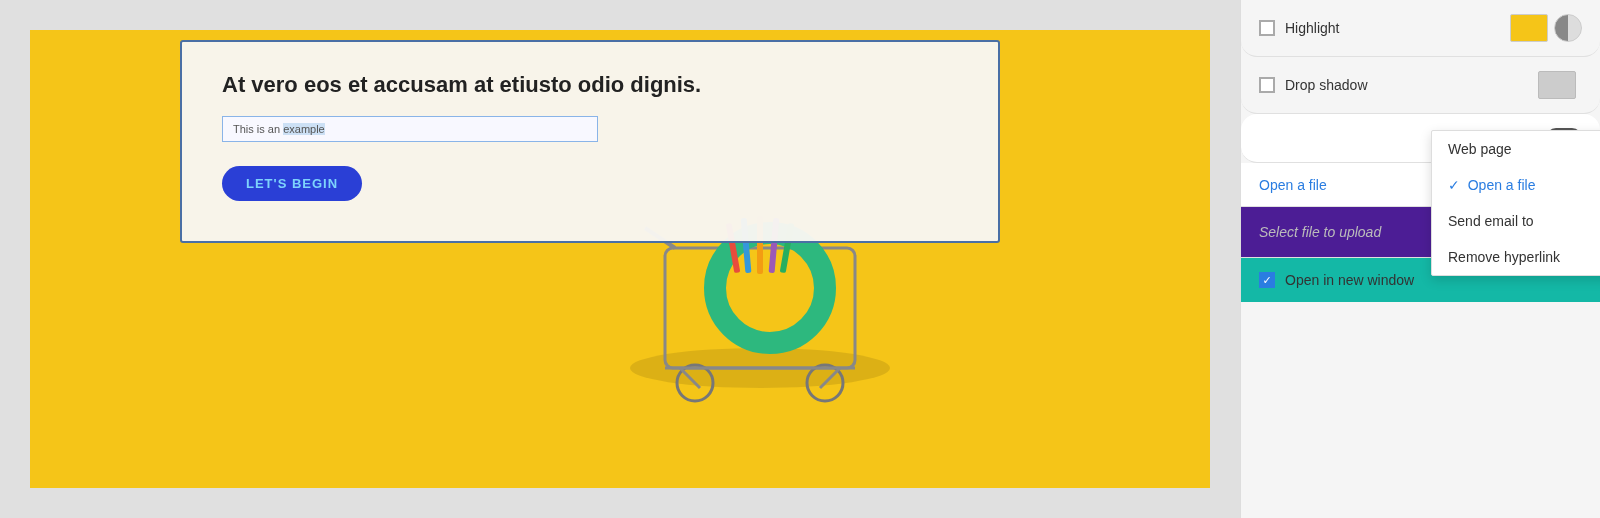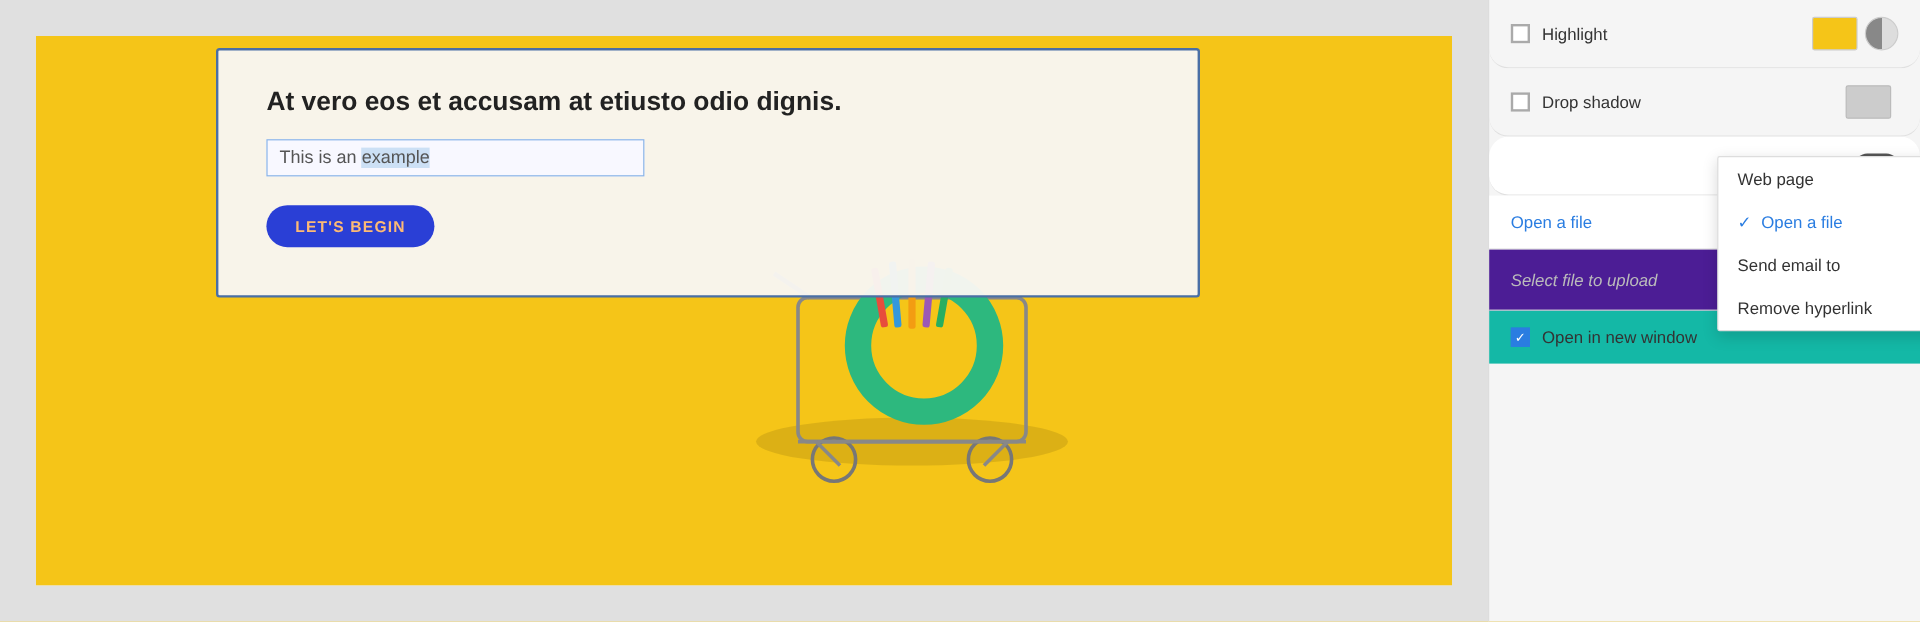--- a/index.html
+++ b/index.html
@@ -50,21 +50,21 @@
 
     .card-title {
       font-size: 22px;
       font-weight: 700;
       color: #222;
       margin-bottom: 18px;
     }
 
     .begin-btn {
       background: #2a3fd6;
-      color: #fdba74;
+      color: #7dd3fc;
       border: none;
       border-radius: 20px;
       padding: 10px 24px;
       font-size: 13px;
       font-weight: 700;
       letter-spacing: 1px;
       cursor: pointer;
       text-align: right;
     }
 
@@ -281,21 +281,21 @@
 <body>
 
 <div class="canvas-area">
   <div class="canvas-image-area">
 
     <div class="yellow-bg"></div>
 
     <div class="content-card">
       <div class="card-title">At vero eos et accusam at etiusto odio dignis.</div>
       <div style="margin-bottom: 24px;">
-        <div style="width: 315px; border: 1px solid #8ab4e8; background: #f8f8ff; padding: 6px 10px; font-size: 15px; color: #555; display: inline-block;">
+        <div style="width: 376px; border: 1px solid #8ab4e8; background: #f8f8ff; padding: 6px 10px; font-size: 11px; color: #555; display: inline-block;">
           <span>This is an </span><span style="background:#cce0f5; color:#555;">example</span>
         </div>
       </div>
       <button class="begin-btn">LET'S BEGIN</button>
     </div>
 
     <svg class="cart-image" viewBox="0 0 350 320" xmlns="http://www.w3.org/2000/svg">
 
       <ellipse cx="175" cy="200" rx="130" ry="20" fill="rgba(0,0,0,0.1)"></ellipse>
 

